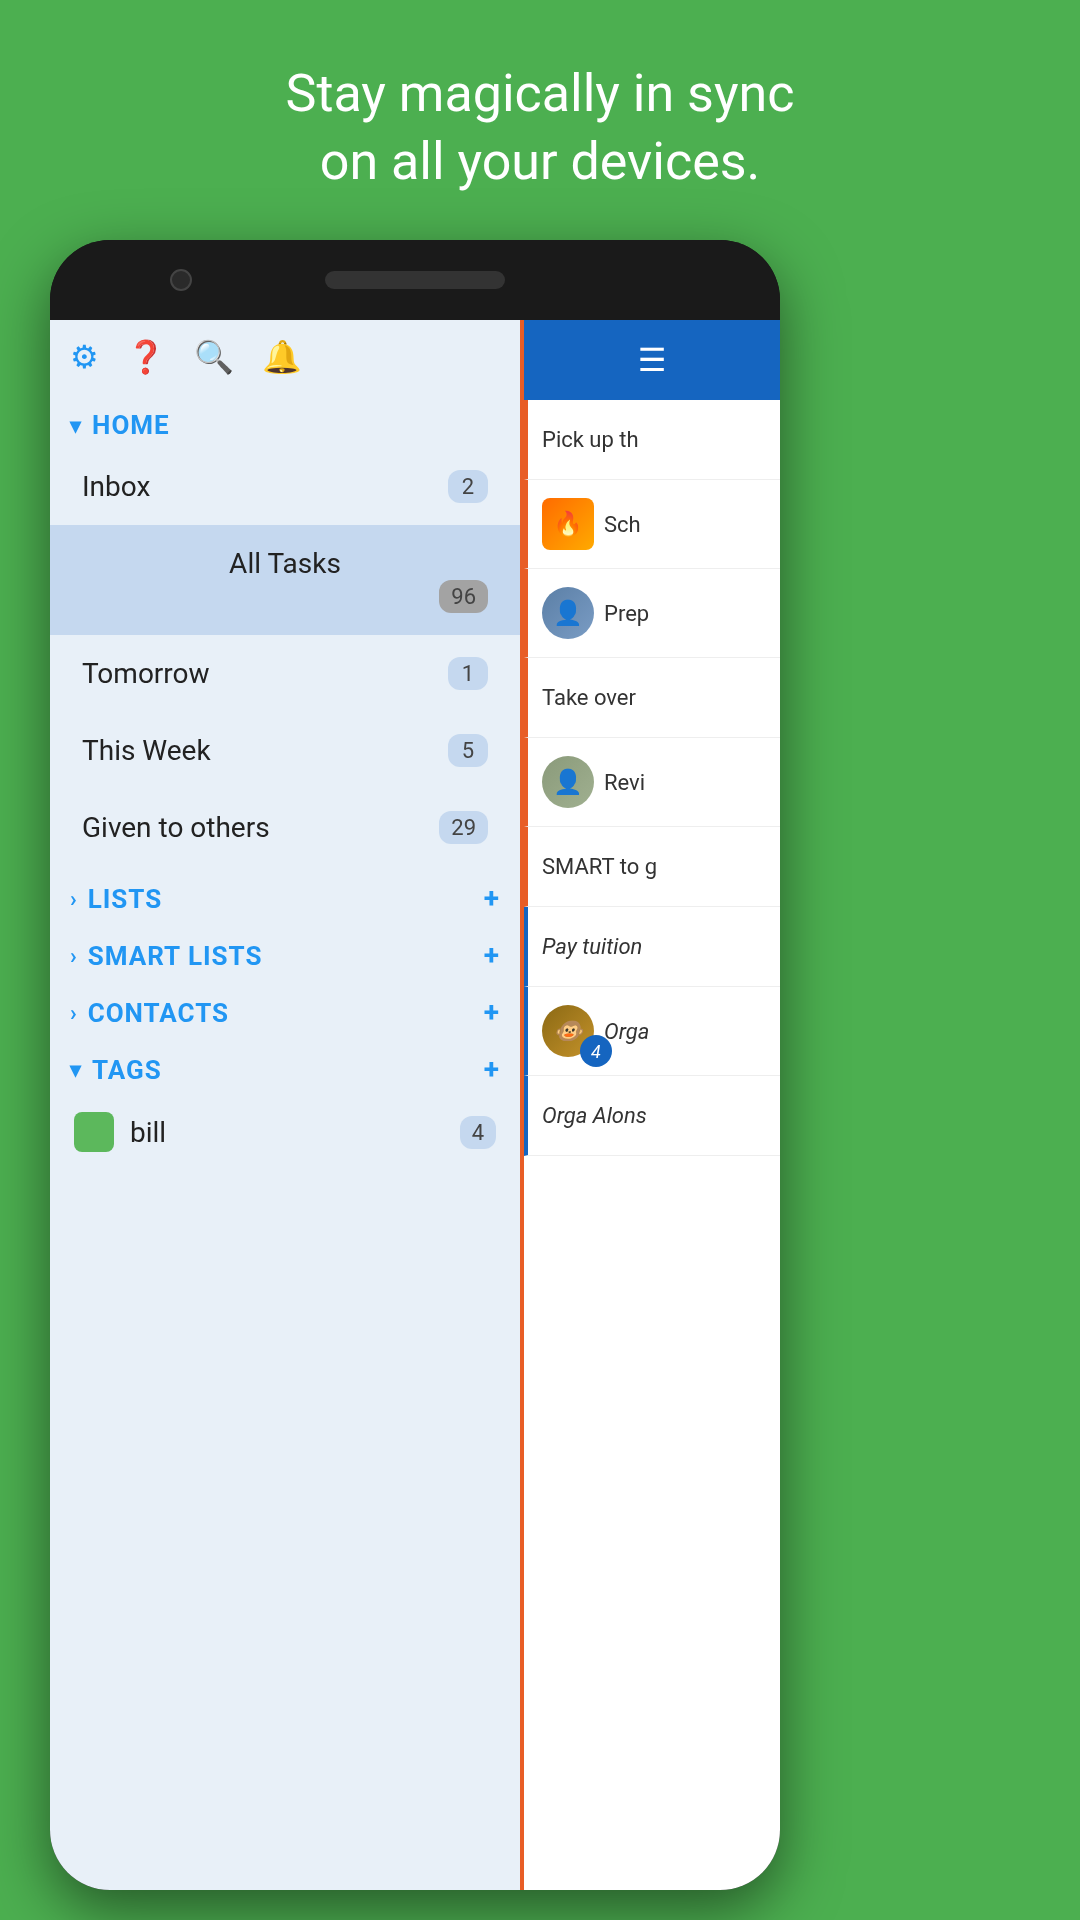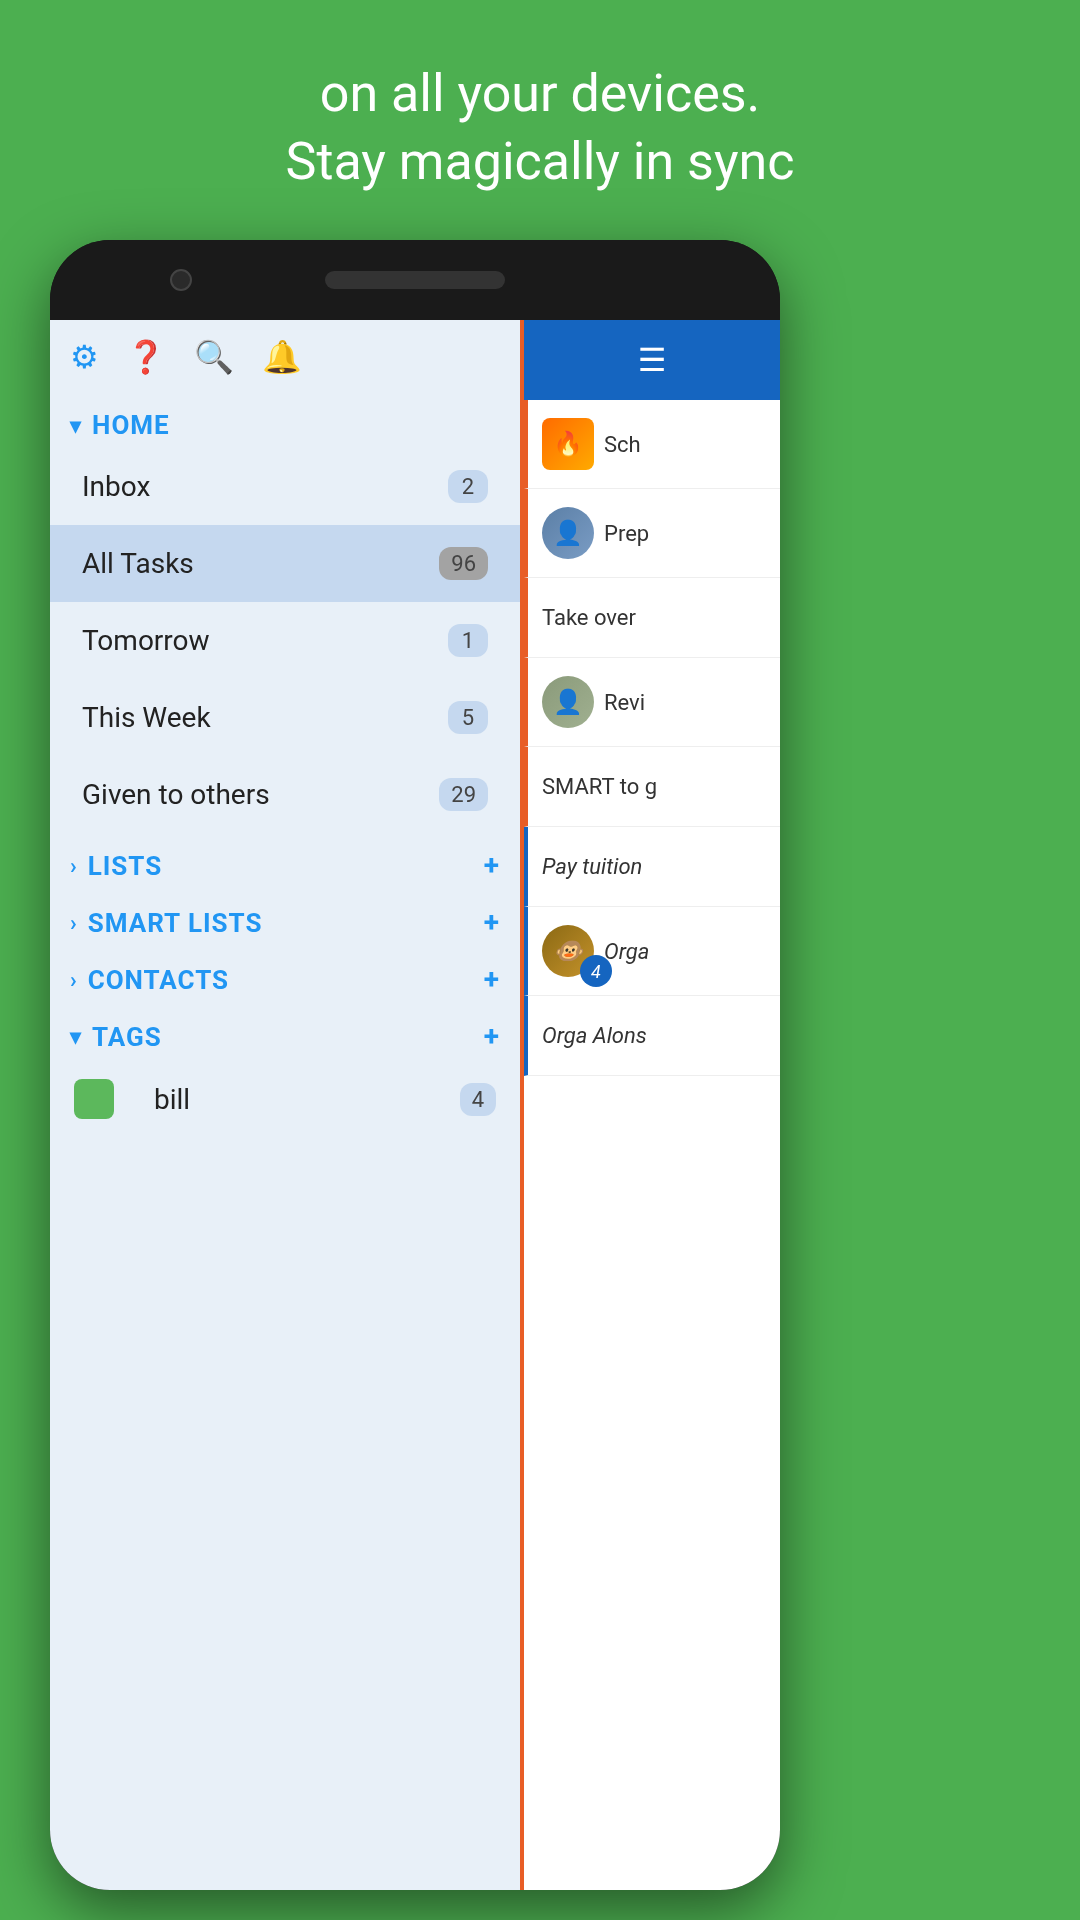--- a/index.html
+++ b/index.html
@@ -133,20 +133,21 @@
       display: flex;
       align-items: center;
       padding: 22px 32px;
       cursor: pointer;
       font-size: 28px;
       color: #222;
       position: relative;
     }
     .nav-item.active {
       background: #c5d8ef;
+      flex-direction: column;
     }
     .nav-item .count-badge {
       margin-left: auto;
       background: #c5d8ef;
       color: #444;
       font-size: 22px;
       padding: 4px 12px;
       border-radius: 12px;
       min-width: 40px;
       text-align: center;
@@ -156,21 +157,20 @@
     }
 
     
     .tag-item {
       display: flex;
       align-items: center;
       padding: 18px 24px;
       cursor: pointer;
       font-size: 28px;
       color: #222;
-      gap: 24px;
     }
     .tag-dot {
       width: 40px;
       height: 40px;
       border-radius: 8px;
       margin-right: 16px;
     }
     .tag-item .count-badge {
       margin-left: auto;
       background: #c5d8ef;
@@ -274,22 +274,22 @@
       bottom: 8px;
       left: 52px;
     }
   </style>
 </head>
 <body>
 
 <div class="bg"></div>
 
 <div class="header-text">
+  <div>Stay magically in sync</div>
   <div>on all your devices.</div>
-  <div>Stay magically in sync</div>
 </div>
 
 <div class="phone-frame">
   <div class="phone-top">
     <div class="phone-camera"></div>
     <div class="phone-speaker"></div>
   </div>
 
   <div class="phone-screen">
 
@@ -364,20 +364,23 @@
     </div>
 
     <div class="task-panel">
 
       <div class="task-header">
         <span class="hamburger-icon">☰</span>
       </div>
 
       <div class="task-list">
 
+        <div class="task-item has-accent">
+          <span class="task-text">Pick up th</span>
+        </div>
 
         <div class="task-item has-accent">
           <div class="task-avatar avatar-fire">🔥</div>
           <span class="task-text">Sch</span>
         </div>
 
         <div class="task-item has-accent">
           <div class="task-avatar avatar-person1">👤</div>
           <span class="task-text">Prep</span>
         </div>

